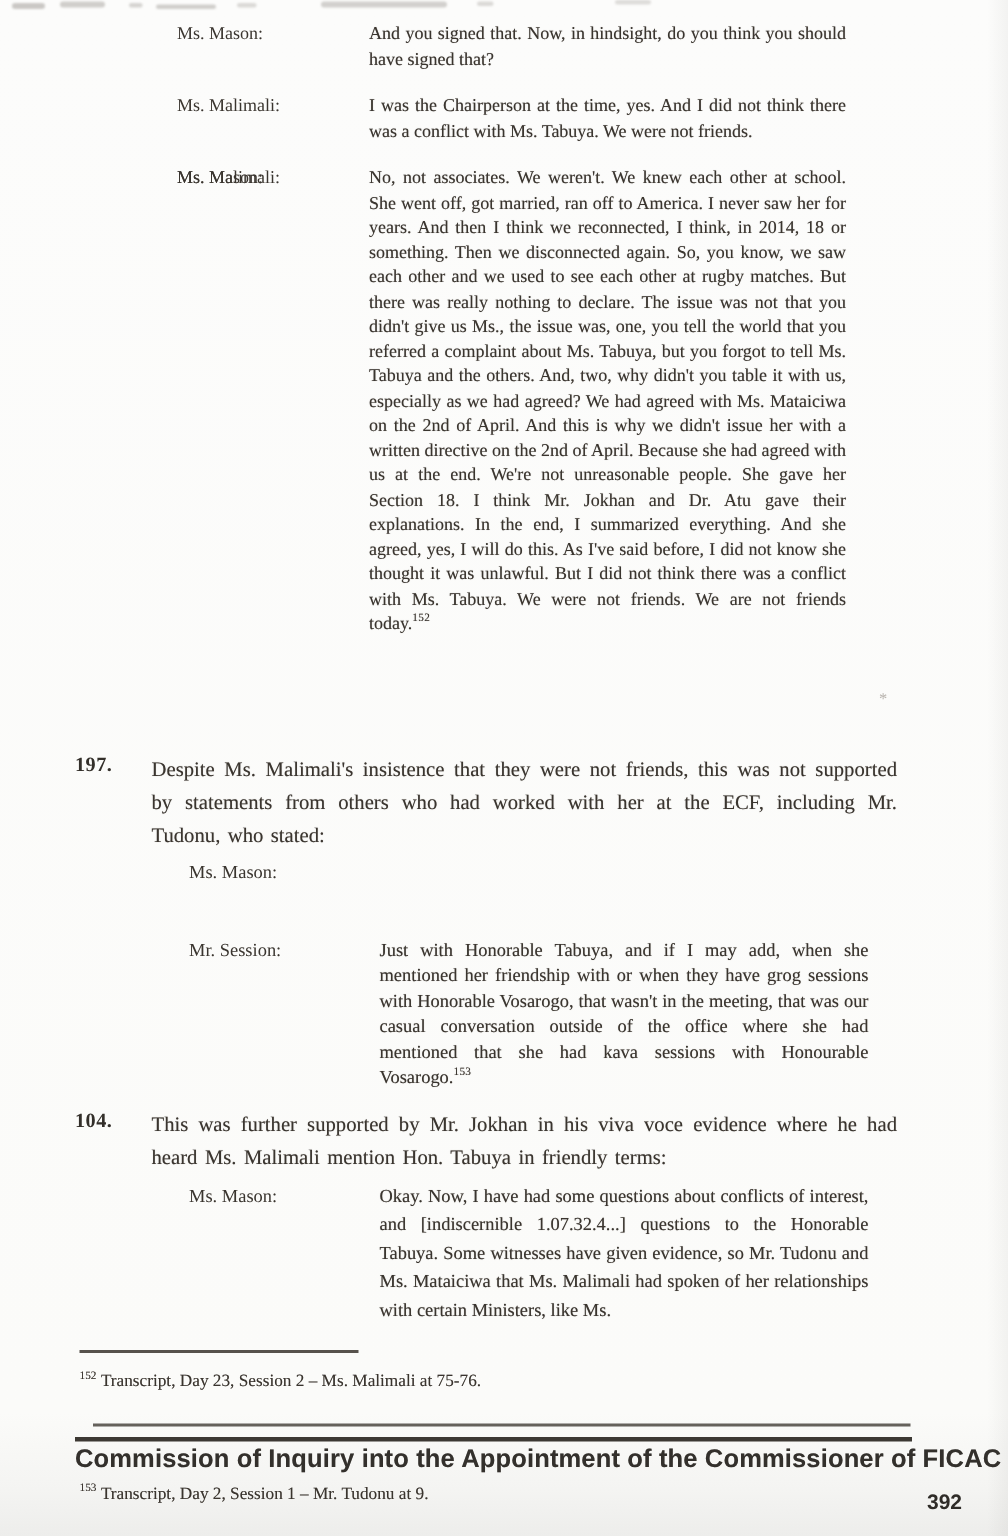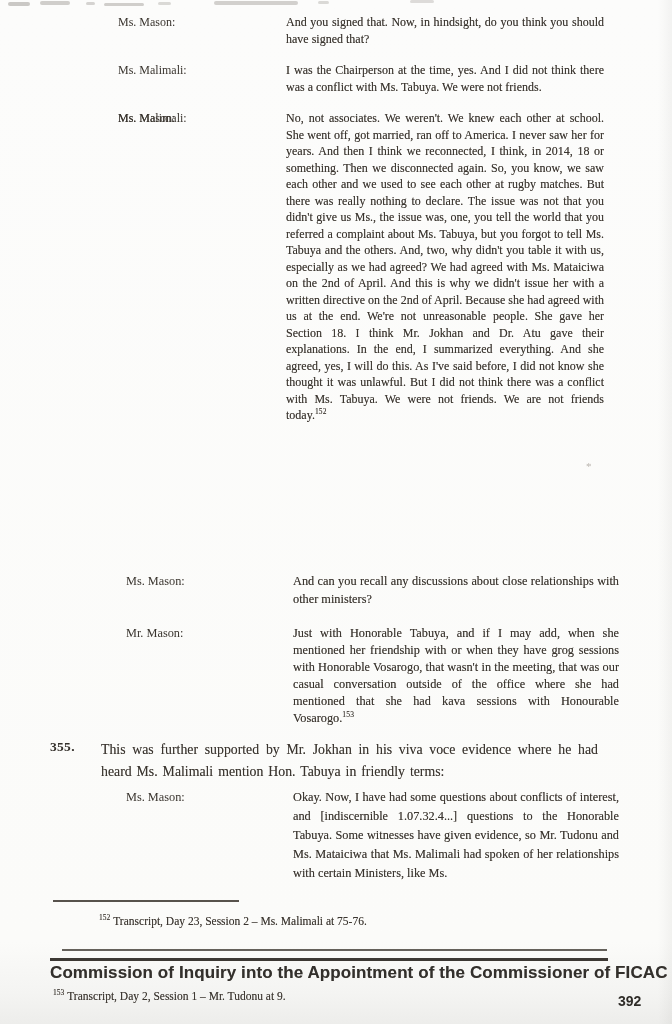--- a/index.html
+++ b/index.html
@@ -23,21 +23,20 @@
   
   .block { position: absolute; }
   .entry { position: relative; }
   .speaker {
     position: absolute; left: 0; top: 0;
     white-space: nowrap;
   }
   .dialogue {
     text-align: justify;
     text-shadow: 0 0 0.5px rgba(70,62,55,0.55);
-    margin-left: 40px;
   }
 
   
   .t-top { left: 118px; top: 14px; width: 450px; font-size: 12px; line-height: 16.5px; }
   .t-top .entry { padding-left: 128px; margin-bottom: 15px; }
   .t-top .dialogue { width: 318px; }
 
   
   .t-nest { left: 126px; width: 460px; font-size: 12.3px; }
   .t-nest .entry { padding-left: 127px; }
@@ -72,21 +71,21 @@
   .fn-separator {
     position: absolute; left: 53px; top: 900px; width: 186px; height: 2px;
     background: #57524c;
   }
   .footnote {
     position: absolute; left: 53px; width: 560px;
     font-size: 11.5px; color: #3a352f;
     text-shadow: 0 0 0.4px rgba(70,62,55,0.5);
     white-space: nowrap;
   }
-  .fn-152 { top: 915px; margin-left: 46px; }
+  .fn-152 { top: 915px; }
   .fn-153 { top: 990px; }
   .footnote sup { font-size: 7.5px; vertical-align: super; line-height: 0; margin-right: 3px; }
 
   
   .scan-line-a {
     position: absolute; left: 62px; top: 949px; width: 545px; height: 1.5px;
     background: #4a453f; opacity: 0.85;
   }
   .scan-line-b {
     position: absolute; left: 50px; top: 958px; width: 558px; height: 2.5px;
@@ -151,36 +150,39 @@
     </div>
     <div class="entry">
       <span class="speaker">Ms. Mason:</span>
     </div>
     <div class="entry">
       <span class="speaker">Ms. Malimali:</span>
       <div class="dialogue"><span>No, not associates. We weren't. We knew each other at school. She went off, got married, ran off to America. I never saw her for years. And then I think we reconnected, I think, in 2014, 18 or something. Then we disconnected again. So, you know, we saw each other and we used to see each other at rugby matches. But there was really nothing to declare. The issue was not that you didn't give us Ms., the issue was, one, you tell the world that you referred a complaint about Ms. Tabuya, but you forgot to tell Ms. Tabuya and the others. And, two, why didn't you table it with us, especially as we had agreed? We had agreed with Ms. Mataiciwa on the 2nd of April. And this is why we didn't issue her with a written directive on the 2nd of April. Because she had agreed with us at the end. We're not unreasonable people. She gave her Section 18. I think Mr. Jokhan and Dr. Atu gave their explanations. In the end, I summarized everything. And she agreed, yes, I will do this. As I've said before, I did not know she thought it was unlawful. But I did not think there was a conflict with Ms. Tabuya. We were not friends. We are not friends today.</span><sup class="fn-ref">152</sup></div>
     </div>
   </div>
 
+  <div class="para para-197">
+    <span class="para-num">197.</span>
+    <div class="para-text">Despite Ms. Malimali's insistence that they were not friends, this was not supported by statements from others who had worked with her at the ECF, including Mr. Tudonu, who stated:</div>
+  </div>
 
   <div class="block t-nest t-197-mason">
     <div class="entry">
       <span class="speaker">Ms. Mason:</span>
-      <div class="dialogue">And can you recall any discussions about close relationships with other ministers?</div>
     </div>
   </div>
   <div class="block t-nest t-197-tudonu">
     <div class="entry">
-      <span class="speaker">Mr. Mason:</span>
+      <span class="speaker">Mr. Session:</span>
       <div class="dialogue"><span>Just with Honorable Tabuya, and if I may add, when she mentioned her friendship with or when they have grog sessions with Honorable Vosarogo, that wasn't in the meeting, that was our casual conversation outside of the office where she had mentioned that she had kava sessions with Honourable Vosarogo.</span><sup class="fn-ref">153</sup></div>
     </div>
   </div>
 
   <div class="para para-198">
-    <span class="para-num">355.</span>
+    <span class="para-num">104.</span>
     <div class="para-text">This was further supported by Mr. Jokhan in his viva voce evidence where he had heard Ms. Malimali mention Hon. Tabuya in friendly terms:</div>
   </div>
 
   <div class="block t-nest t-198-mason">
     <div class="entry">
       <span class="speaker">Ms. Mason:</span>
       <div class="dialogue">Okay. Now, I have had some questions about conflicts of interest, and [indiscernible 1.07.32.4...] questions to the Honorable Tabuya. Some witnesses have given evidence, so Mr. Tudonu and Ms. Mataiciwa that Ms. Malimali had spoken of her relationships with certain Ministers, like Ms.</div>
     </div>
   </div>
 

